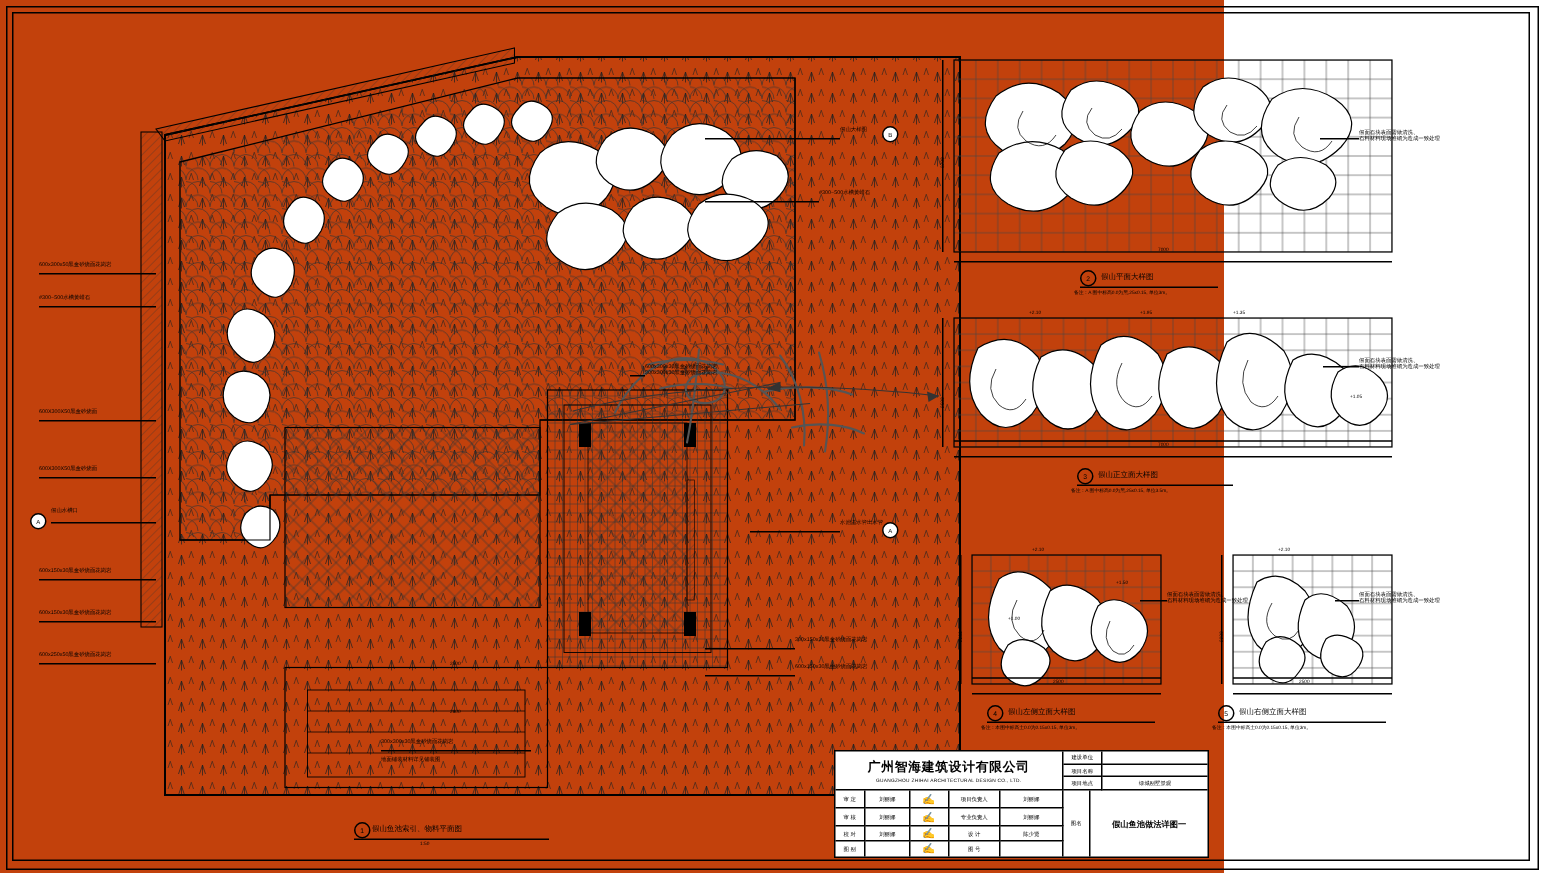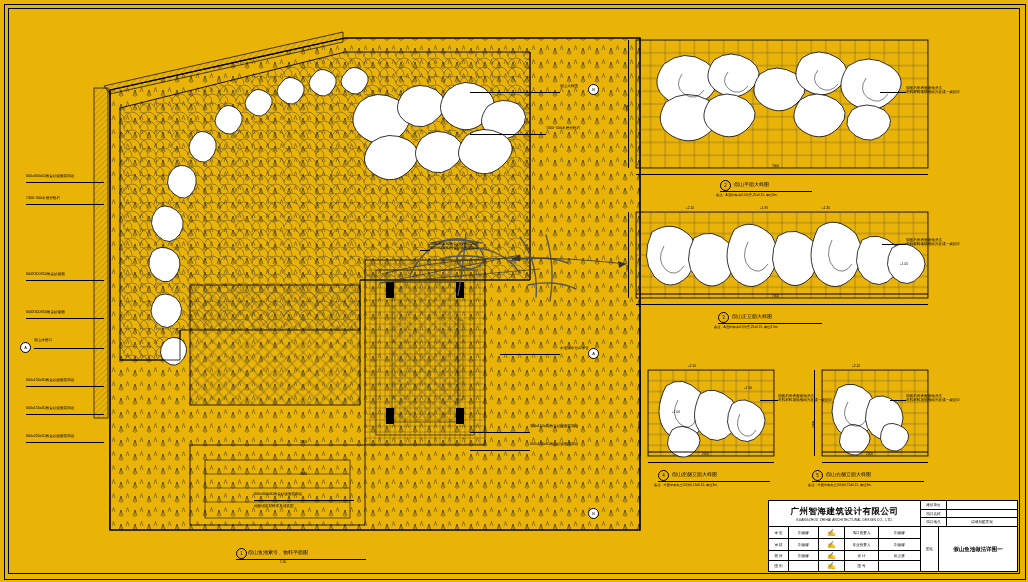--- a/index.html
+++ b/index.html
@@ -1,17 +1,17 @@
 <!DOCTYPE html>
 <html><head>
 <meta charset="utf-8">
 <style>
   html,body{margin:0;padding:0;background:#ffffff;}
   body{width:1028px;height:582px;overflow:hidden;font-family:"Liberation Sans",sans-serif;color:#000;}
-  #sheet{position:relative;width:1028px;height:582px;background:#eab308;}
+  #sheet{position:relative;width:816px;height:582px;background:#c2410c;}
   .frame-outer{position:absolute;left:4px;top:4px;width:1020px;height:574px;border:1.5px solid #000;}
   .frame-inner{position:absolute;left:8px;top:8px;width:1010px;height:564px;border:0.8px solid #000;}
 
   .lbl{position:absolute;font-size:3.6px;line-height:1.25;color:#000;white-space:pre;letter-spacing:0;}
   .leader{position:absolute;background:#000;height:0.6px;}
 
   
   .planwrap{position:absolute;left:60px;top:30px;width:560px;height:520px;}
   svg{display:block;overflow:visible;}
 

